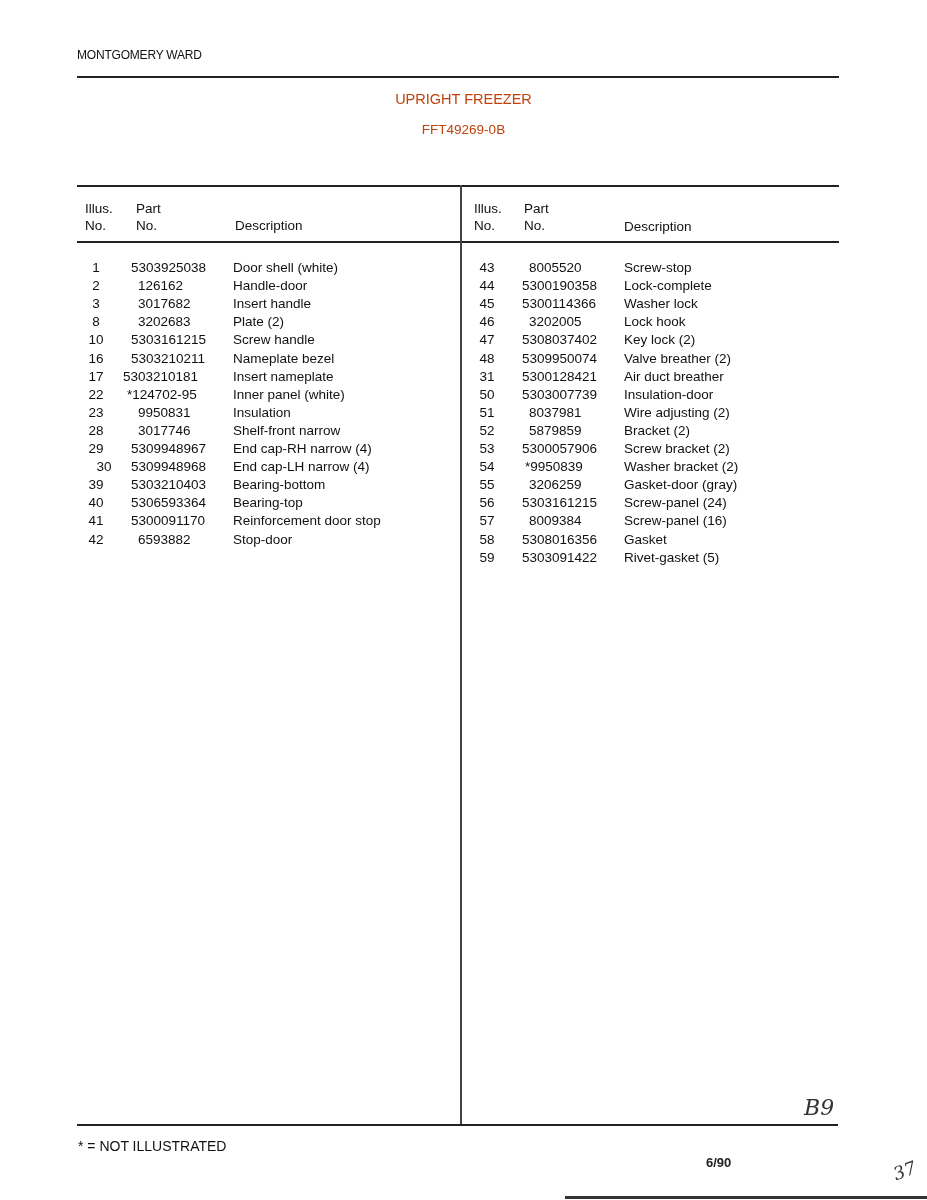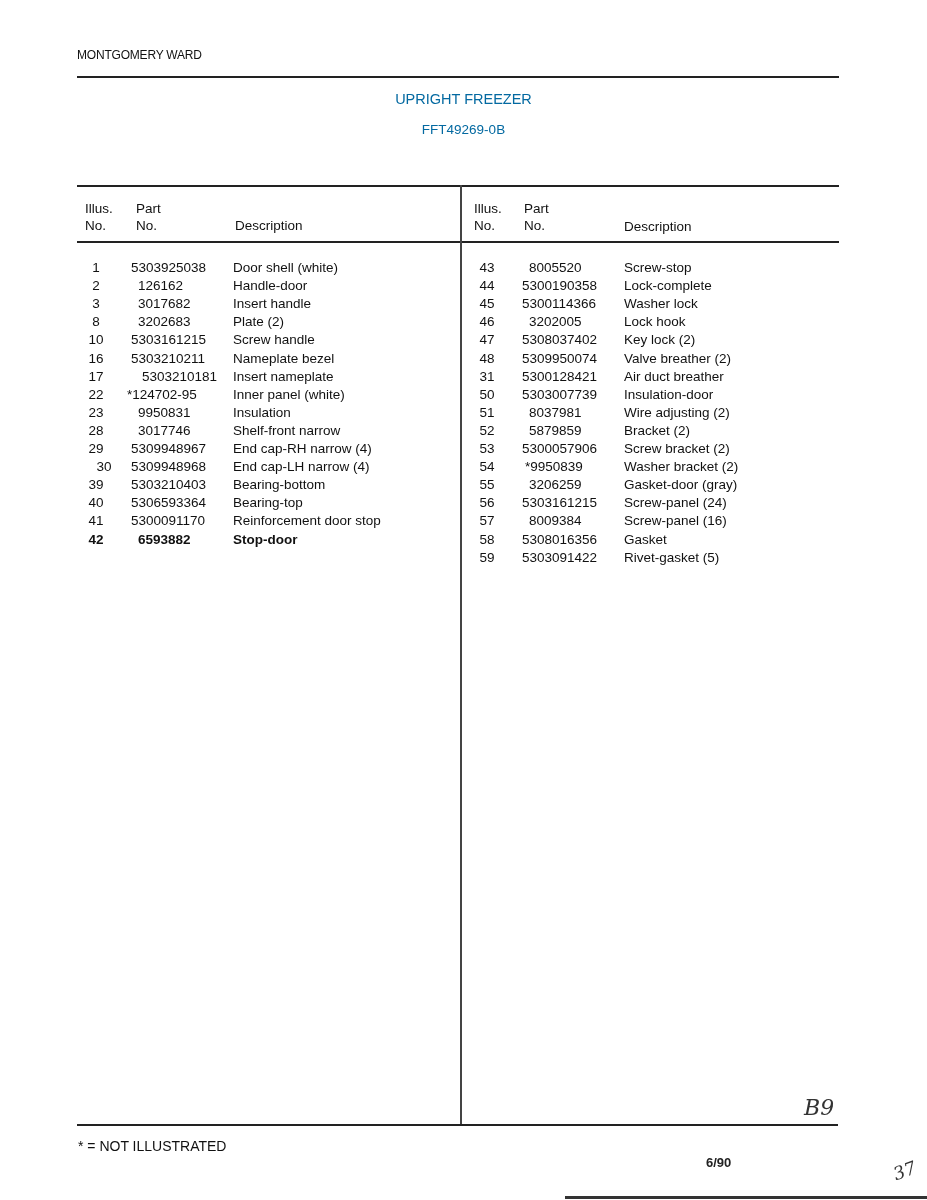--- a/index.html
+++ b/index.html
@@ -4,21 +4,21 @@
 <style>
   html, body { margin: 0; padding: 0; }
   body {
     width: 927px; height: 1200px; position: relative; overflow: hidden;
     background: #ffffff; color: #1a1a1a;
     font-family: "Liberation Sans", "DejaVu Sans", sans-serif;
   }
   .abs { position: absolute; }
   .brand { left: 77px; top: 48px; font-size: 12px; letter-spacing: -0.2px; color: #111; }
   .hr { position: absolute; background: #222; }
-  .title { left: 0; width: 927px; text-align: center; font-size: 14.5px; color: #0369a1; }
+  .title { left: 0; width: 927px; text-align: center; font-size: 14.5px; color: #c2410c; }
   .hdr { font-size: 13.5px; line-height: 17px; color: #111; }
   .row { position: absolute; height: 18px; font-size: 13.5px; line-height: 18px; color: #111; white-space: nowrap; }
   .row span { position: absolute; top: 0; }
   .illus { text-align: center; width: 24px; }
   .footnote { left: 78px; top: 1138px; font-size: 14px; color: #111; }
   .date { left: 706px; top: 1155px; font-size: 13px; font-weight: bold; color: #222; }
   .hand { font-family: "DejaVu Serif", serif; font-style: italic; color: #333; }
 </style>
 </head>
 <body>
@@ -81,21 +81,21 @@
       <span style="left: 131px;">5303161215</span>
       <span style="left: 233px;">Screw handle</span>
     </div>
     <div class="row" style="left: 0px; top: 349.5px; width: 927px;">
       <span class="illus" style="left: 84px;">16</span>
       <span style="left: 131px;">5303210211</span>
       <span style="left: 233px;">Nameplate bezel</span>
     </div>
     <div class="row" style="left: 0px; top: 367.6px; width: 927px;">
       <span class="illus" style="left: 84px;">17</span>
-      <span style="left: 142px;">5303210181</span>
+      <span style="left: 123px;">5303210181</span>
       <span style="left: 233px;">Insert nameplate</span>
     </div>
     <div class="row" style="left: 0px; top: 385.7px; width: 927px;">
       <span class="illus" style="left: 84px;">22</span>
       <span style="left: 127px;">*124702-95</span>
       <span style="left: 233px;">Inner panel (white)</span>
     </div>
     <div class="row" style="left: 0px; top: 403.8px; width: 927px;">
       <span class="illus" style="left: 84px;">23</span>
       <span style="left: 138px;">9950831</span>
@@ -124,21 +124,21 @@
     <div class="row" style="left: 0px; top: 494.3px; width: 927px;">
       <span class="illus" style="left: 84px;">40</span>
       <span style="left: 131px;">5306593364</span>
       <span style="left: 233px;">Bearing-top</span>
     </div>
     <div class="row" style="left: 0px; top: 512.4px; width: 927px;">
       <span class="illus" style="left: 84px;">41</span>
       <span style="left: 131px;">5300091170</span>
       <span style="left: 233px;">Reinforcement door stop</span>
     </div>
-    <div class="row" style="left: 0px; top: 530.5px; width: 821px; font-weight: bold;">
+    <div class="row" style="left: 0px; top: 530.5px; width: 821px;">
       <span class="illus" style="left: 84px;">42</span>
       <span style="left: 138px;">6593882</span>
       <span style="left: 233px;">Stop-door</span>
     </div>
   </div>
 <div id="right-rows">
     <div class="row" style="left: 0px; top: 259px; width: 927px;">
       <span class="illus" style="left: 475px;">43</span>
       <span style="left: 529px;">8005520</span>
       <span style="left: 624px;">Screw-stop</span>

